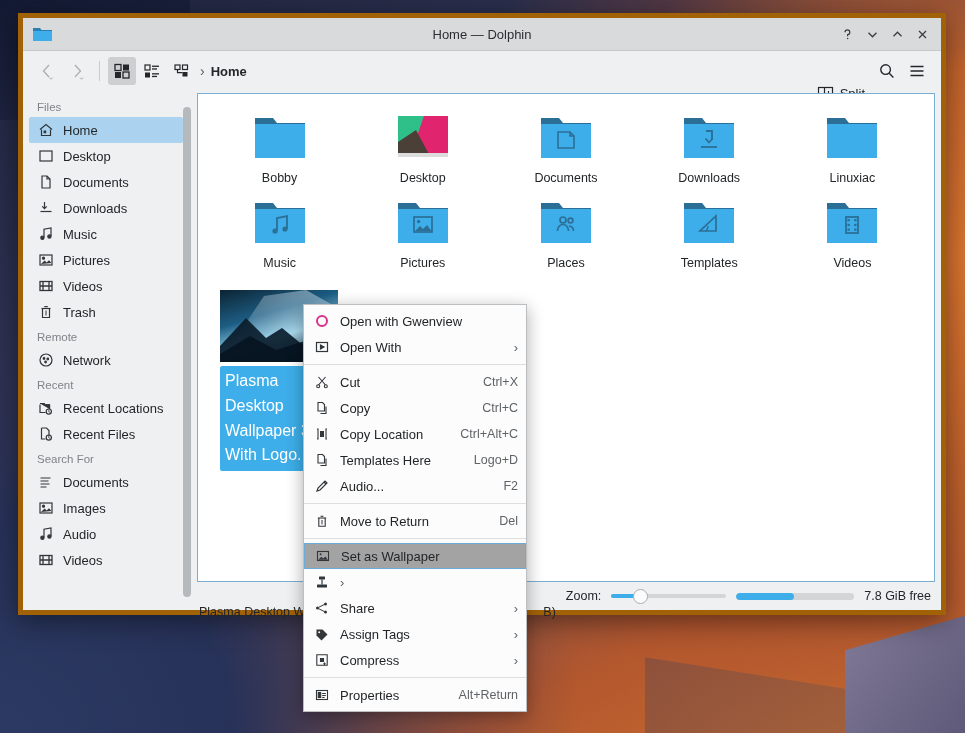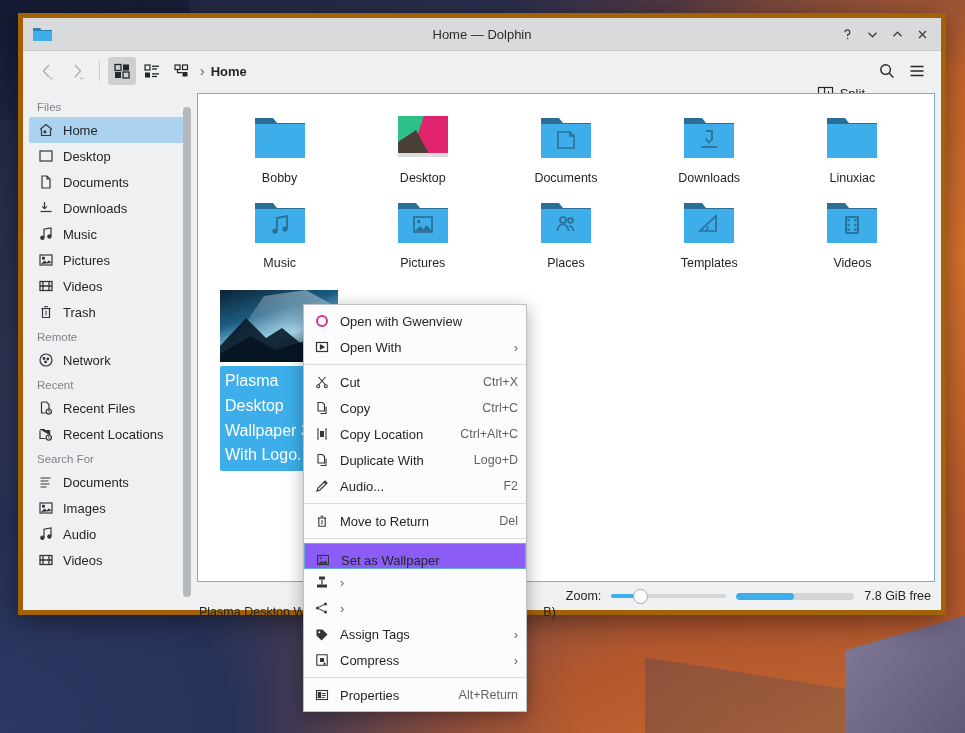--- a/index.html
+++ b/index.html
@@ -135,22 +135,22 @@
     box-shadow: 0 4px 16px rgba(0,0,0,0.33);
     padding: 3px 0; z-index: 50;
   }
   .mi { display: flex; align-items: center; height: 26px; padding: 0 8px 0 10px;
     font-size: 13px; color: #232629; gap: 10px; }
   .mi .ic { width: 16px; height: 16px; display:flex; align-items:center;
     justify-content:center; flex:none; color:#31363b; }
   .mi .txt { flex: 1; white-space: nowrap; }
   .mi .accel { color: #5f6368; font-size: 12.5px; }
   .mi .sub { color: #5f6368; font-size: 13px; }
-  .mi.highlight { background: #8b5cf6; border: 1px solid #6aabd8;
-    height: 26px; align-items: flex-end; }
+  .mi.highlight { background: #a3a3a3; border: 1px solid #6aabd8;
+    height: 26px; }
   .msep { height: 1px; background: #dcdedf; margin: 4px 0; }
 </style>
 </head>
 <body>
 
 <div class="desk-shape shape-c"></div>
 <div class="desk-shape shape-b"></div>
 <div class="desk-shape shape-a"></div>
 
 <div class="window">
@@ -345,39 +345,39 @@
                 <circle cx="7.6" cy="10" r=".8" fill="#31363b"></circle>
             </svg>
           </span>
           <span>Network</span>
         </div>
 
         <div class="sb-head">Recent</div>
         <div class="sb-item">
           <span class="ic">
             <svg width="16" height="16" viewBox="0 0 16 16" fill="none" stroke="#31363b" stroke-width="1.2">
-              <path d="M3.5 2h5l2.5 2.5V10"></path>
-                <path d="M3.5 2v11h4"></path>
-                <circle cx="10.8" cy="11.6" r="2.6"></circle>
-                <path d="M10.8 10.2v1.5l1 .6" stroke-width="1"></path>
-            </svg>
-          </span>
-          <span>Recent Files</span>
-        </div>
-        <div class="sb-item">
-          <span class="ic">
-            <svg width="16" height="16" viewBox="0 0 16 16" fill="none" stroke="#31363b" stroke-width="1.2">
               <path d="M2 3.5h4l1 1.4h4.5V9" fill="#31363b"></path>
                 <path d="M2 3.5h4l1 1.4h4.5V9"></path>
                 <path d="M2 4.5v8h5.5"></path>
                 <circle cx="10.8" cy="11.6" r="2.6"></circle>
                 <path d="M10.8 10.2v1.5l1 .6" stroke-width="1"></path>
             </svg>
           </span>
           <span>Recent Locations</span>
+        </div>
+        <div class="sb-item">
+          <span class="ic">
+            <svg width="16" height="16" viewBox="0 0 16 16" fill="none" stroke="#31363b" stroke-width="1.2">
+              <path d="M3.5 2h5l2.5 2.5V10"></path>
+                <path d="M3.5 2v11h4"></path>
+                <circle cx="10.8" cy="11.6" r="2.6"></circle>
+                <path d="M10.8 10.2v1.5l1 .6" stroke-width="1"></path>
+            </svg>
+          </span>
+          <span>Recent Files</span>
         </div>
 
         <div class="sb-head">Search For</div>
         <div class="sb-item">
           <span class="ic">
             <svg width="16" height="16" viewBox="0 0 16 16" stroke="#31363b" stroke-width="1.2" fill="none">
               <path d="M2.5 4h10M2.5 7h8M2.5 10h9M2.5 13h6"></path>
             </svg>
           </span>
           <span>Documents</span>
@@ -655,21 +655,21 @@
     <span class="txt">Copy Location</span>
     <span class="accel">Ctrl+Alt+C</span>
   </div>
   <div class="mi">
     <span class="ic">
       <svg width="14" height="14" viewBox="0 0 14 14" fill="none" stroke="#31363b" stroke-width="1.1">
         <path d="M3 1.5h4.5L9.5 3.5V10H3z"></path>
           <path d="M5.5 12.5h5.5V5.5"></path>
       </svg>
     </span>
-    <span class="txt">Duplicate With</span>
+    <span class="txt">Templates Here</span>
     <span class="accel">Logo+D</span>
   </div>
   <div class="mi">
     <span class="ic">
       <svg width="14" height="14" viewBox="0 0 14 14" fill="none" stroke="#31363b" stroke-width="1.2">
         <path d="M2 12l1-3 7-7 2 2-7 7z"></path>
           <path d="M9 3l2 2"></path>
       </svg>
     </span>
     <span class="txt">Audio...</span>
@@ -715,20 +715,21 @@
   </div>
   <div class="mi">
     <span class="ic">
       <svg width="14" height="14" viewBox="0 0 14 14" fill="#31363b">
         <circle cx="2.5" cy="7" r="1.5"></circle>
           <circle cx="10.5" cy="3" r="1.5"></circle>
           <circle cx="10.5" cy="11" r="1.5"></circle>
         <path d="M3.5 6.4l6-3M3.5 7.6l6 3" stroke="#31363b" stroke-width="1" fill="none"></path>
       </svg>
     </span>
+    <span class="txt">Share</span>
     <span class="sub">›</span>
   </div>
   <div class="mi">
     <span class="ic">
       <svg width="14" height="14" viewBox="0 0 14 14">
         <path d="M1.5 2.5h6l5 5-6 6-5-5z" fill="#31363b"></path>
         <circle cx="4.2" cy="5.2" r="1" fill="#fcfcfc"></circle>
       </svg>
     </span>
     <span class="txt">Assign Tags</span>

